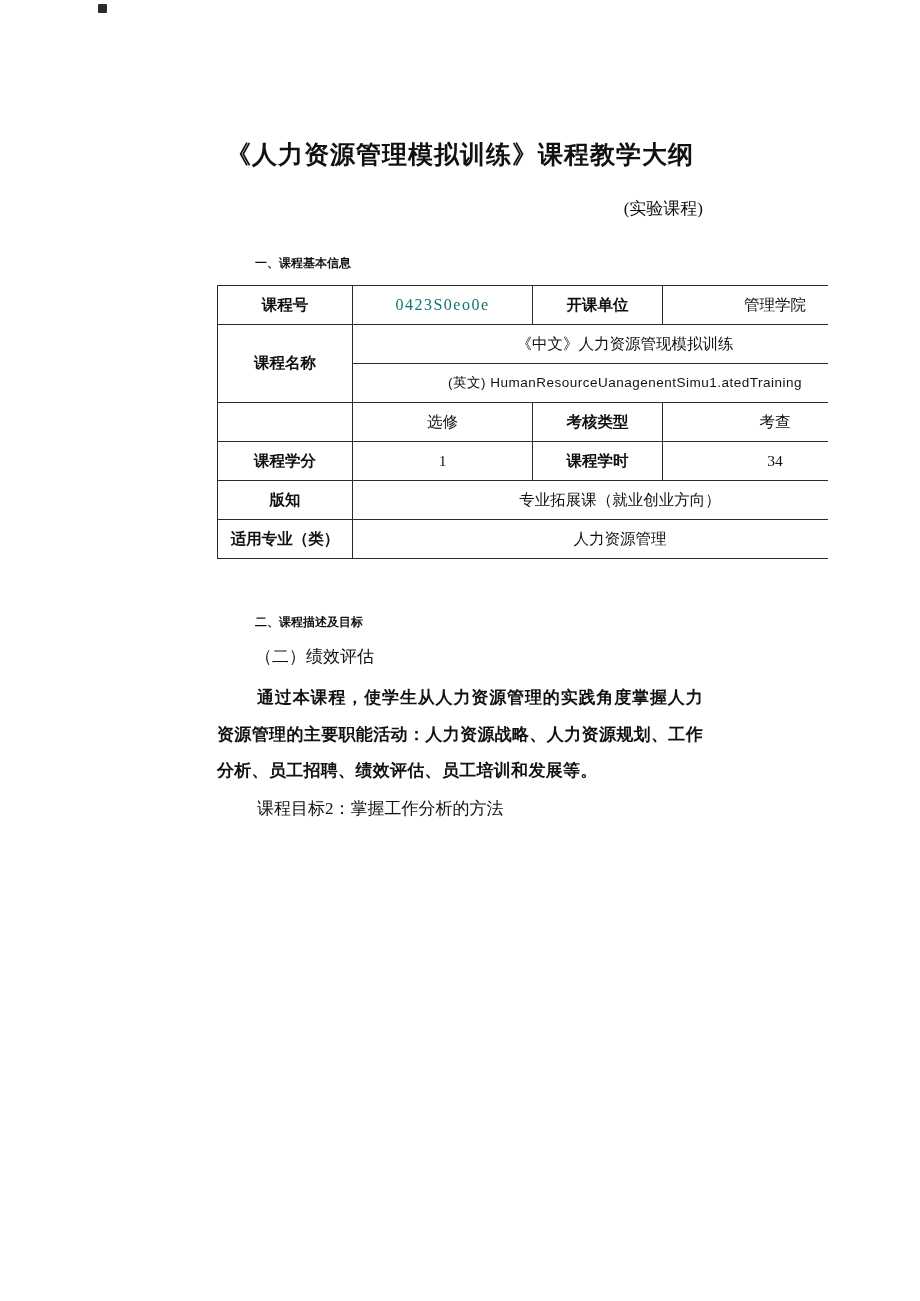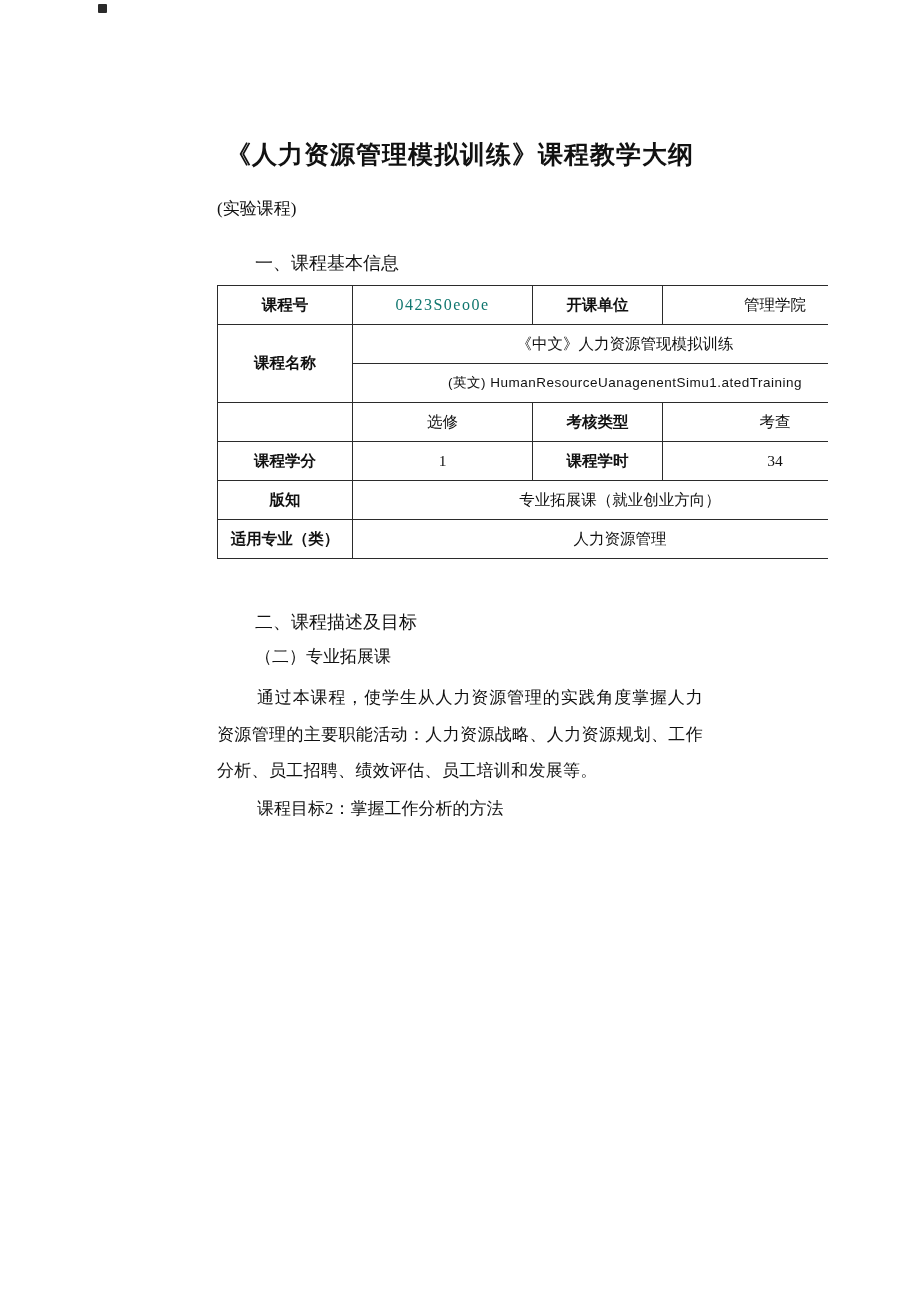--- a/index.html
+++ b/index.html
@@ -25,29 +25,29 @@
   .doc-title {
     margin: 0;
     text-align: center;
     font-family: "Liberation Sans", "DejaVu Sans", sans-serif;
     font-size: 25px;
     font-weight: 700;
     letter-spacing: 1px;
     line-height: 32px;
   }
   .doc-subtitle {
-    text-align: left;
+    text-align: right;
     font-size: 17px;
     margin-top: 27px;
     line-height: 24px;
   }
   .section-heading {
     font-family: "Liberation Sans", "DejaVu Sans", sans-serif;
-    font-size: 18px;
-    font-weight: 400;
+    font-size: 12px;
+    font-weight: 700;
     margin: 29px 0 0 38px;
     line-height: 26px;
   }
   .info-table {
     border-collapse: collapse;
     width: 670px;
     margin-top: 9px;
     table-layout: fixed;
   }
   .info-table td {
@@ -79,21 +79,21 @@
     line-height: 28px;
   }
   .para {
     margin: 9px 0 0 0;
     font-size: 17px;
     line-height: 36.5px;
     text-align: justify;
     letter-spacing: 0.3px;
   }
   .para.intro { text-indent: 56px; }
-  .para.goals { text-indent: 40px; }
+  .para.goals { text-indent: 40px; font-weight: bold; }
   .goal-item {
     margin-left: 40px;
     font-size: 17px;
     line-height: 35px;
     margin-top: 1px;
   }
 </style>
 </head>
 <body>
 
@@ -147,19 +147,19 @@
         <td class="label">适用专业（类）</td>
         <td colspan="3">人力资源管理</td>
       </tr>
     </tbody>
   </table>
 
   <div class="section-heading" style="margin-top:50px;">二、课程描述及目标</div>
 
 
 
-  <div class="sub-heading" style="margin-top:8px;">（二）专业拓展课</div>
+  <div class="sub-heading" style="margin-top:8px;">（二）绩效评估</div>
 
   <p class="para goals">通过本课程，使学生从人力资源管理的实践角度掌握人力资源管理的主要职能活动：人力资源战略、人力资源规划、工作分析、员工招聘、绩效评估、员工培训和发展等。</p>
 
   <div class="goal-item">课程目标2：掌握工作分析的方法</div>
 
 </div>
 
 </body></html>

